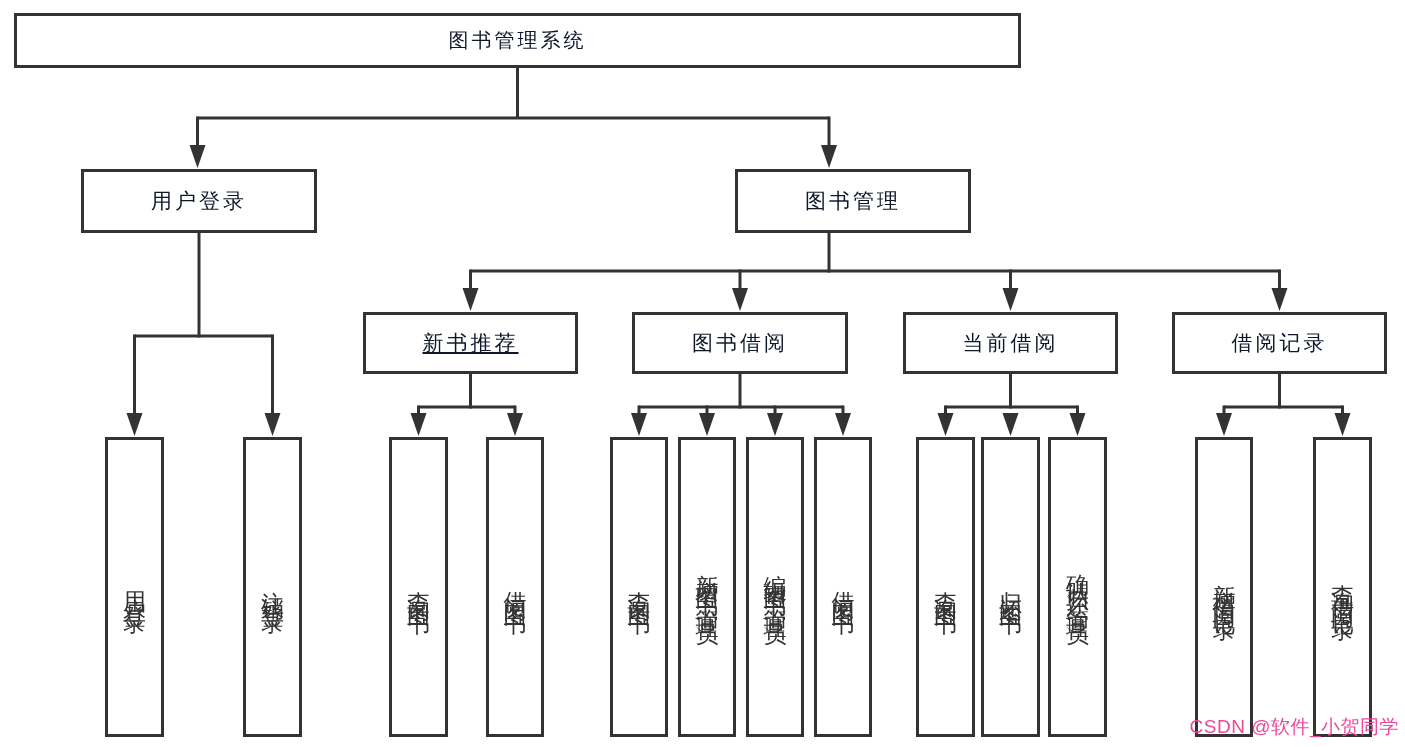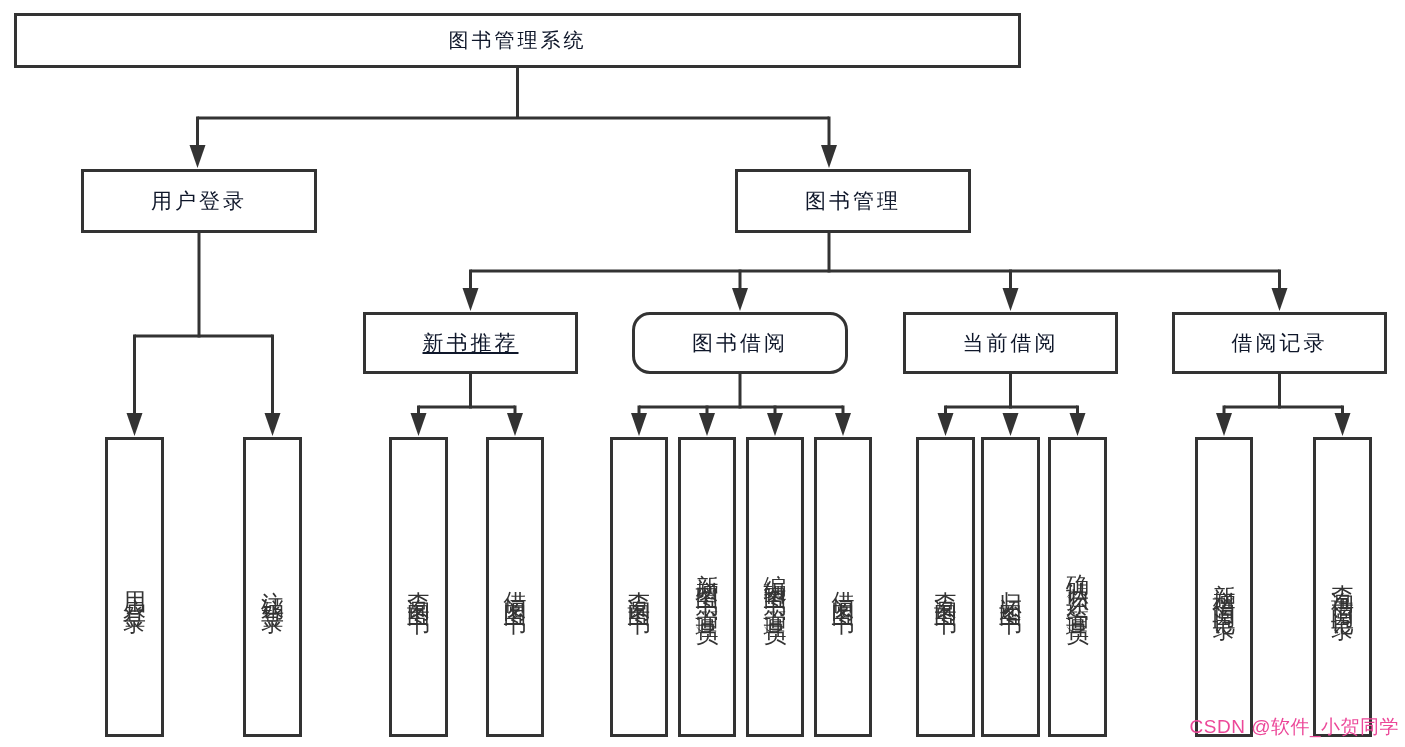--- a/index.html
+++ b/index.html
@@ -137,21 +137,21 @@
       <polygon points="1334.5,413 1350.5,413 1342.5,436"></polygon>
     </g>
   </svg>
 
   <div class="box root-box" style="left:14px; top:13px; width:1007px; height:55px;">图书管理系统</div>
 
   <div class="box branch-box" style="left:81px; top:169px; width:236px; height:64px;">用户登录</div>
   <div class="box branch-box" style="left:711px; top:169px; width:236px; height:64px;margin-left:24px;">图书管理</div>
 
   <div class="box branch-box" style="left:363px; top:312px; width:215px; height:62px;text-decoration:underline;">新书推荐</div>
-  <div class="box branch-box" style="left:632px; top:312px; width:216px; height:62px;border-radius:18px;">图书借阅</div>
+  <div class="box branch-box" style="left:632px; top:312px; width:216px; height:62px;">图书借阅</div>
   <div class="box branch-box" style="left:1172px; top:312px; width:215px; height:62px;">借阅记录</div>
   <div class="box branch-box" style="left:903px; top:312px; width:215px; height:62px;">当前借阅</div>
 
   <div class="leaf" style="left:105px; width:59px;">用户登录</div>
   <div class="leaf" style="left:243px; width:59px;">注销登录</div>
 
   <div class="leaf" style="left:389px; width:59px;">查询图书</div>
   <div class="leaf" style="left:486px; width:58px;">借阅图书</div>
 
   <div class="leaf" style="left:610px; width:58px;">查询图书</div>

